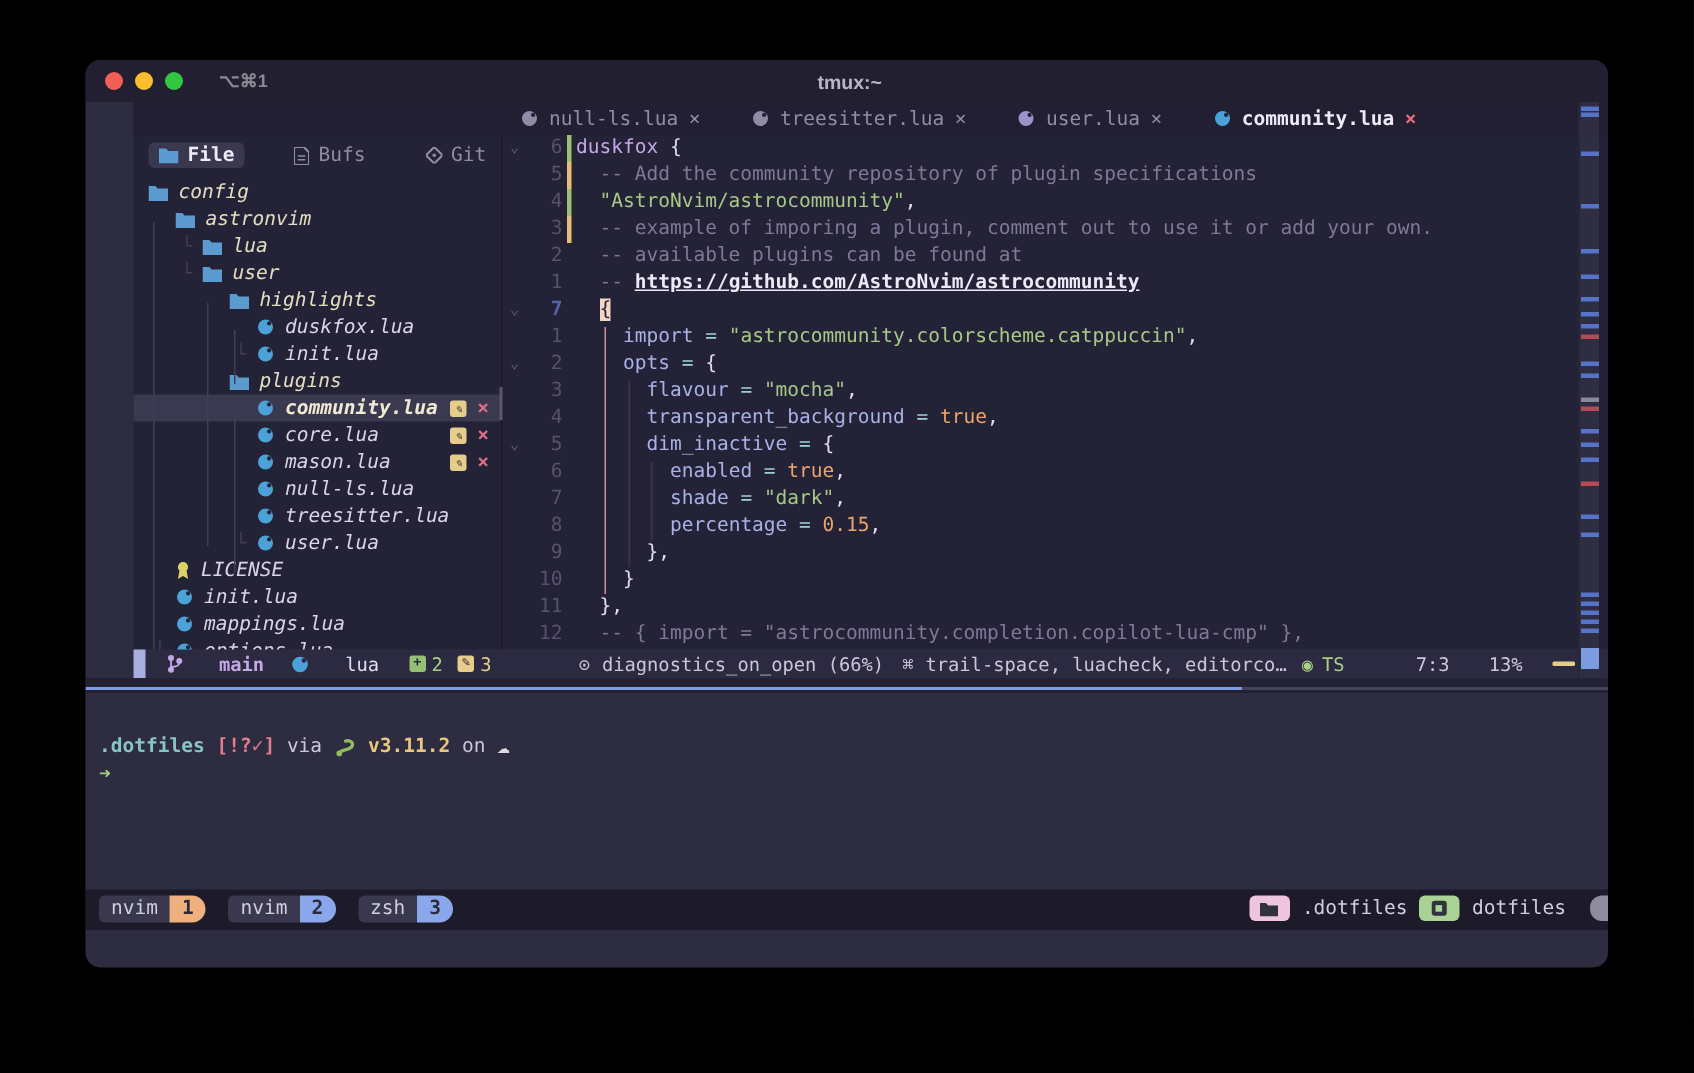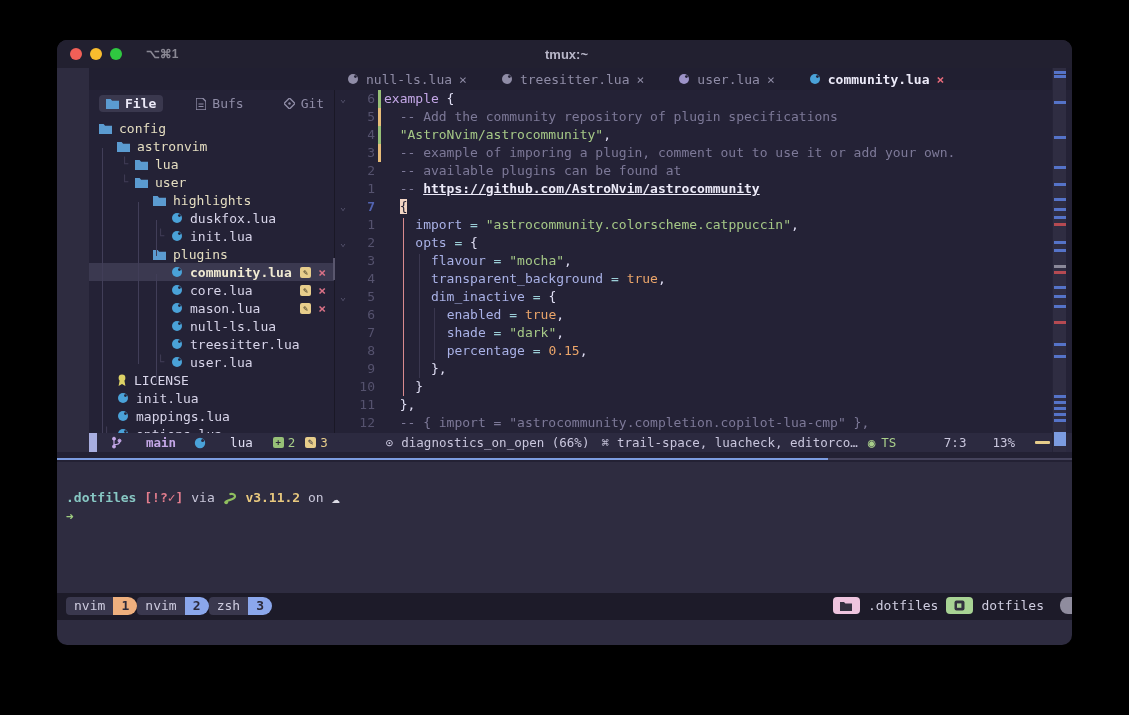--- a/index.html
+++ b/index.html
@@ -53,21 +53,21 @@
   .buftab .x{font-size:13px;}
   .buftab.active .x{color:#e66a7a;}
   .nvim-body{display:flex;height:343px;}
   
   .sidebar{width:246px;background:var(--editor-bg);position:relative;
     border-right:1px solid #1a1826;flex:none;font-size:13px;}
   .srcsel{display:flex;align-items:center;gap:26px;padding:5px 0 4px 10px;}
   .srcitem{display:flex;align-items:center;gap:6px;color:var(--dim);
     padding:1px 7px;border-radius:4px;}
   .srcitem.active{background:#3a384e;color:#eceaf8;font-weight:bold;}
-  .tree{position:relative;margin-top:3px;}
+  .tree{position:relative;margin-top:3px;font-style:italic;}
   .trow{height:18px;display:flex;align-items:center;position:relative;
     color:#d8d5ea;white-space:nowrap;}
   .trow .lbl{margin-left:7px;}
   .trow.dir .lbl{color:#e4ddc0;}
   .trow.selected{background:#3b3950;}
   .trow.selected .lbl{font-weight:bold;color:#f0ead2;}
   .trow .corner{position:absolute;color:var(--guide);font-size:12px;}
   .badges{position:absolute;right:8px;display:flex;align-items:center;gap:7px;}
   .b-edit{width:11px;height:11px;border-radius:2px;background:#e7cd8b;color:#3a3320;
     font-size:8px;line-height:11px;text-align:center;}
@@ -134,21 +134,21 @@
   .shell{height:131px;background:var(--win);padding:26px 0 0 9px;font-size:13px;color:#c9c7da;}
   .pline{height:19px;display:flex;align-items:center;white-space:pre;}
   .p-dir{color:#87c7c3;font-weight:bold;}
   .p-git{color:var(--pink);font-weight:bold;}
   .p-py{color:var(--gold);font-weight:bold;}
   .p-cloud{color:#dcdce6;font-size:14px;}
   .p-arrow{color:#9fcd80;font-weight:bold;}
   
   .tmuxbar{height:27px;background:var(--tmux-bg);display:flex;align-items:center;
     padding:0 0 2px 9px;font-size:13px;color:#cfcde0;position:relative;}
-  .twin{display:flex;align-items:flex-end;}
+  .twin{display:flex;align-items:flex-end;margin-right:15px;}
   .twin .tname{background:#3a384e;padding:1px 8px 2px 8px;border-radius:4px 0 0 4px;}
   .twin .tnum{width:24px;text-align:center;padding:1px 0 2px 0;
     border-radius:0 10px 10px 0;color:#2c2a3a;font-weight:bold;}
   .tmux-right{margin-left:auto;display:flex;align-items:center;gap:8px;margin-right:0;}
   .tbadge{width:27px;height:17px;border-radius:4px;display:flex;align-items:center;
     justify-content:center;}
   .tbadge.pinkb{background:#eec4de;}
   .tbadge.greenb{background:#a8d394;}
   .graycap{width:12px;height:17px;background:#8f8c9e;border-radius:8px 0 0 8px;margin-left:8px;}
   svg{display:block;}
@@ -437,21 +437,21 @@
             </div>
             <div class="tguide" style="left: 13px; top: 29px; height: 306px;"></div>
             <div class="tguide" style="left: 49px; top: 83px; height: 162px;"></div>
             <div class="tguide" style="left: 67px; top: 101px; height: 36px;"></div>
             <div class="tguide" style="left: 67px; top: 155px; height: 108px;"></div>
           </div>
         <div class="side-thumb" style="top:168px"></div>
       </div>
 
       <div class="editor" id="editor">
-          <div class="eline"><span class="g-fold">⌄</span><span class="g-num">6</span><span class="g-sign"><i class="sign-add"></i></span><span class="codetext"><span class="tk-kw">example</span><span class="tk-fg"> {</span></span></div>
+          <div class="eline"><span class="g-fold">⌄</span><span class="g-num">6</span><span class="g-sign"><i class="sign-add"></i></span><span class="codetext"><span class="tk-kw">duskfox</span><span class="tk-fg"> {</span></span></div>
           <div class="eline"><span class="g-fold"></span><span class="g-num">5</span><span class="g-sign"><i class="sign-change"></i></span><span class="codetext"><span class="tk-cm">  -- Add the community repository of plugin specifications</span></span></div>
           <div class="eline"><span class="g-fold"></span><span class="g-num">4</span><span class="g-sign"><i class="sign-add"></i></span><span class="codetext"><span class="tk-fg">  </span><span class="tk-str">"AstroNvim/astrocommunity"</span><span class="tk-fg">,</span></span></div>
           <div class="eline"><span class="g-fold"></span><span class="g-num">3</span><span class="g-sign"><i class="sign-change"></i></span><span class="codetext"><span class="tk-cm">  -- example of imporing a plugin, comment out to use it or add your own.</span></span></div>
           <div class="eline"><span class="g-fold"></span><span class="g-num">2</span><span class="g-sign"></span><span class="codetext"><span class="tk-cm">  -- available plugins can be found at</span></span></div>
           <div class="eline"><span class="g-fold"></span><span class="g-num">1</span><span class="g-sign"></span><span class="codetext"><span class="tk-cm">  -- </span><span class="tk-link">https://github.com/AstroNvim/astrocommunity</span></span></div>
           <div class="eline"><span class="g-fold">⌄</span><span class="g-num cur">7</span><span class="g-sign"></span><span class="codetext"><span class="tk-fg">  </span><span class="tk-cur">{</span></span></div>
           <div class="eline"><span class="g-fold"></span><span class="g-num">1</span><span class="g-sign"></span><span class="codetext"><span class="tk-fg">    </span><span class="tk-id">import</span><span class="tk-op"> = </span><span class="tk-str">"astrocommunity.colorscheme.catppuccin"</span><span class="tk-fg">,</span></span></div>
           <div class="eline"><span class="g-fold">⌄</span><span class="g-num">2</span><span class="g-sign"></span><span class="codetext"><span class="tk-fg">    </span><span class="tk-id">opts</span><span class="tk-op"> = </span><span class="tk-fg">{</span></span></div>
           <div class="eline"><span class="g-fold"></span><span class="g-num">3</span><span class="g-sign"></span><span class="codetext"><span class="tk-fg">      </span><span class="tk-id">flavour</span><span class="tk-op"> = </span><span class="tk-str">"mocha"</span><span class="tk-fg">,</span></span></div>
           <div class="eline"><span class="g-fold"></span><span class="g-num">4</span><span class="g-sign"></span><span class="codetext"><span class="tk-fg">      </span><span class="tk-id">transparent_background</span><span class="tk-op"> = </span><span class="tk-num">true</span><span class="tk-fg">,</span></span></div>

